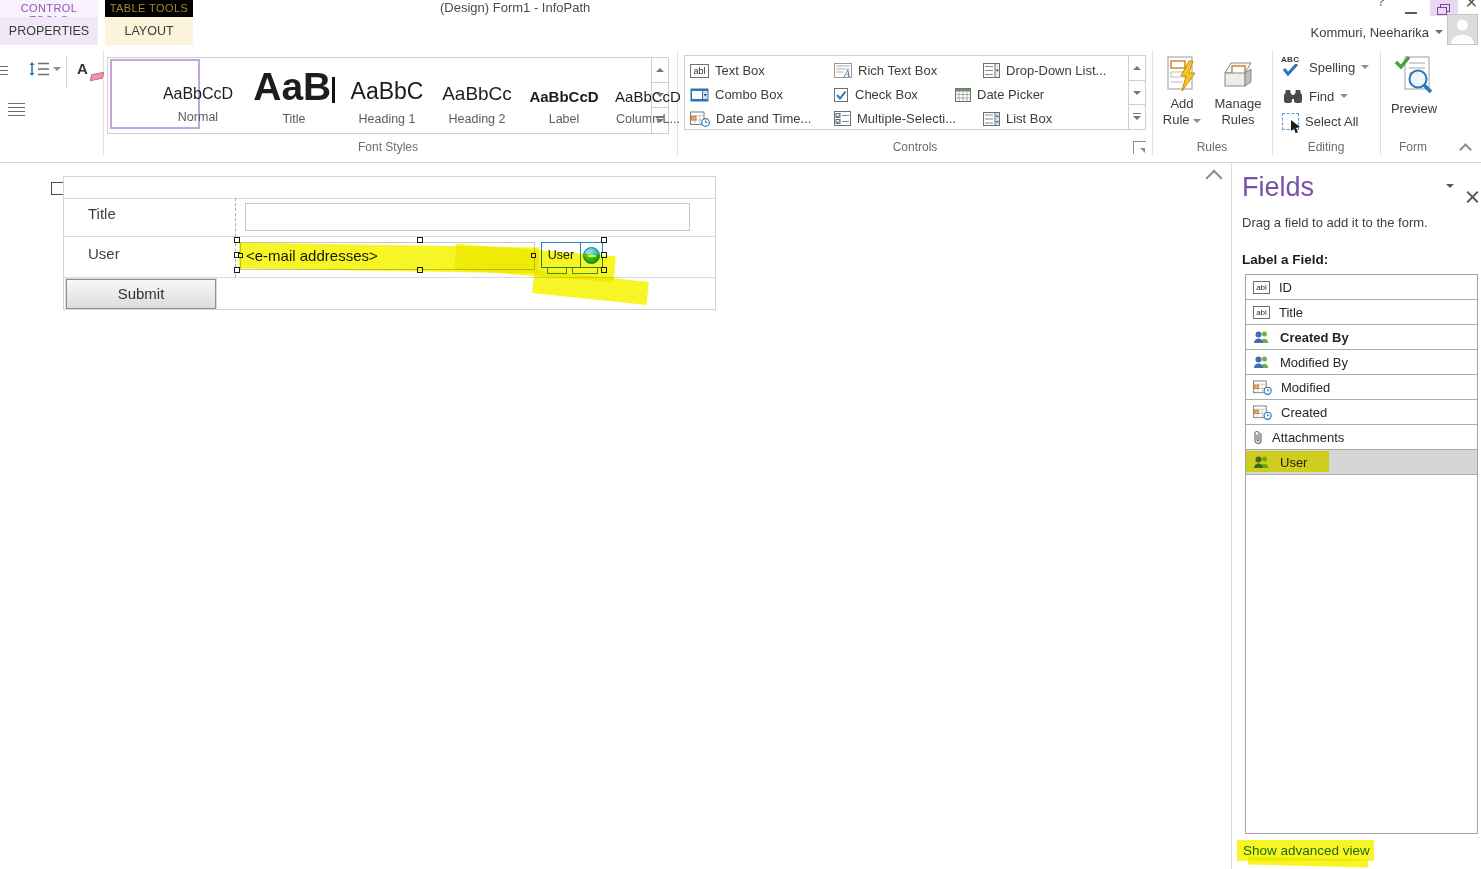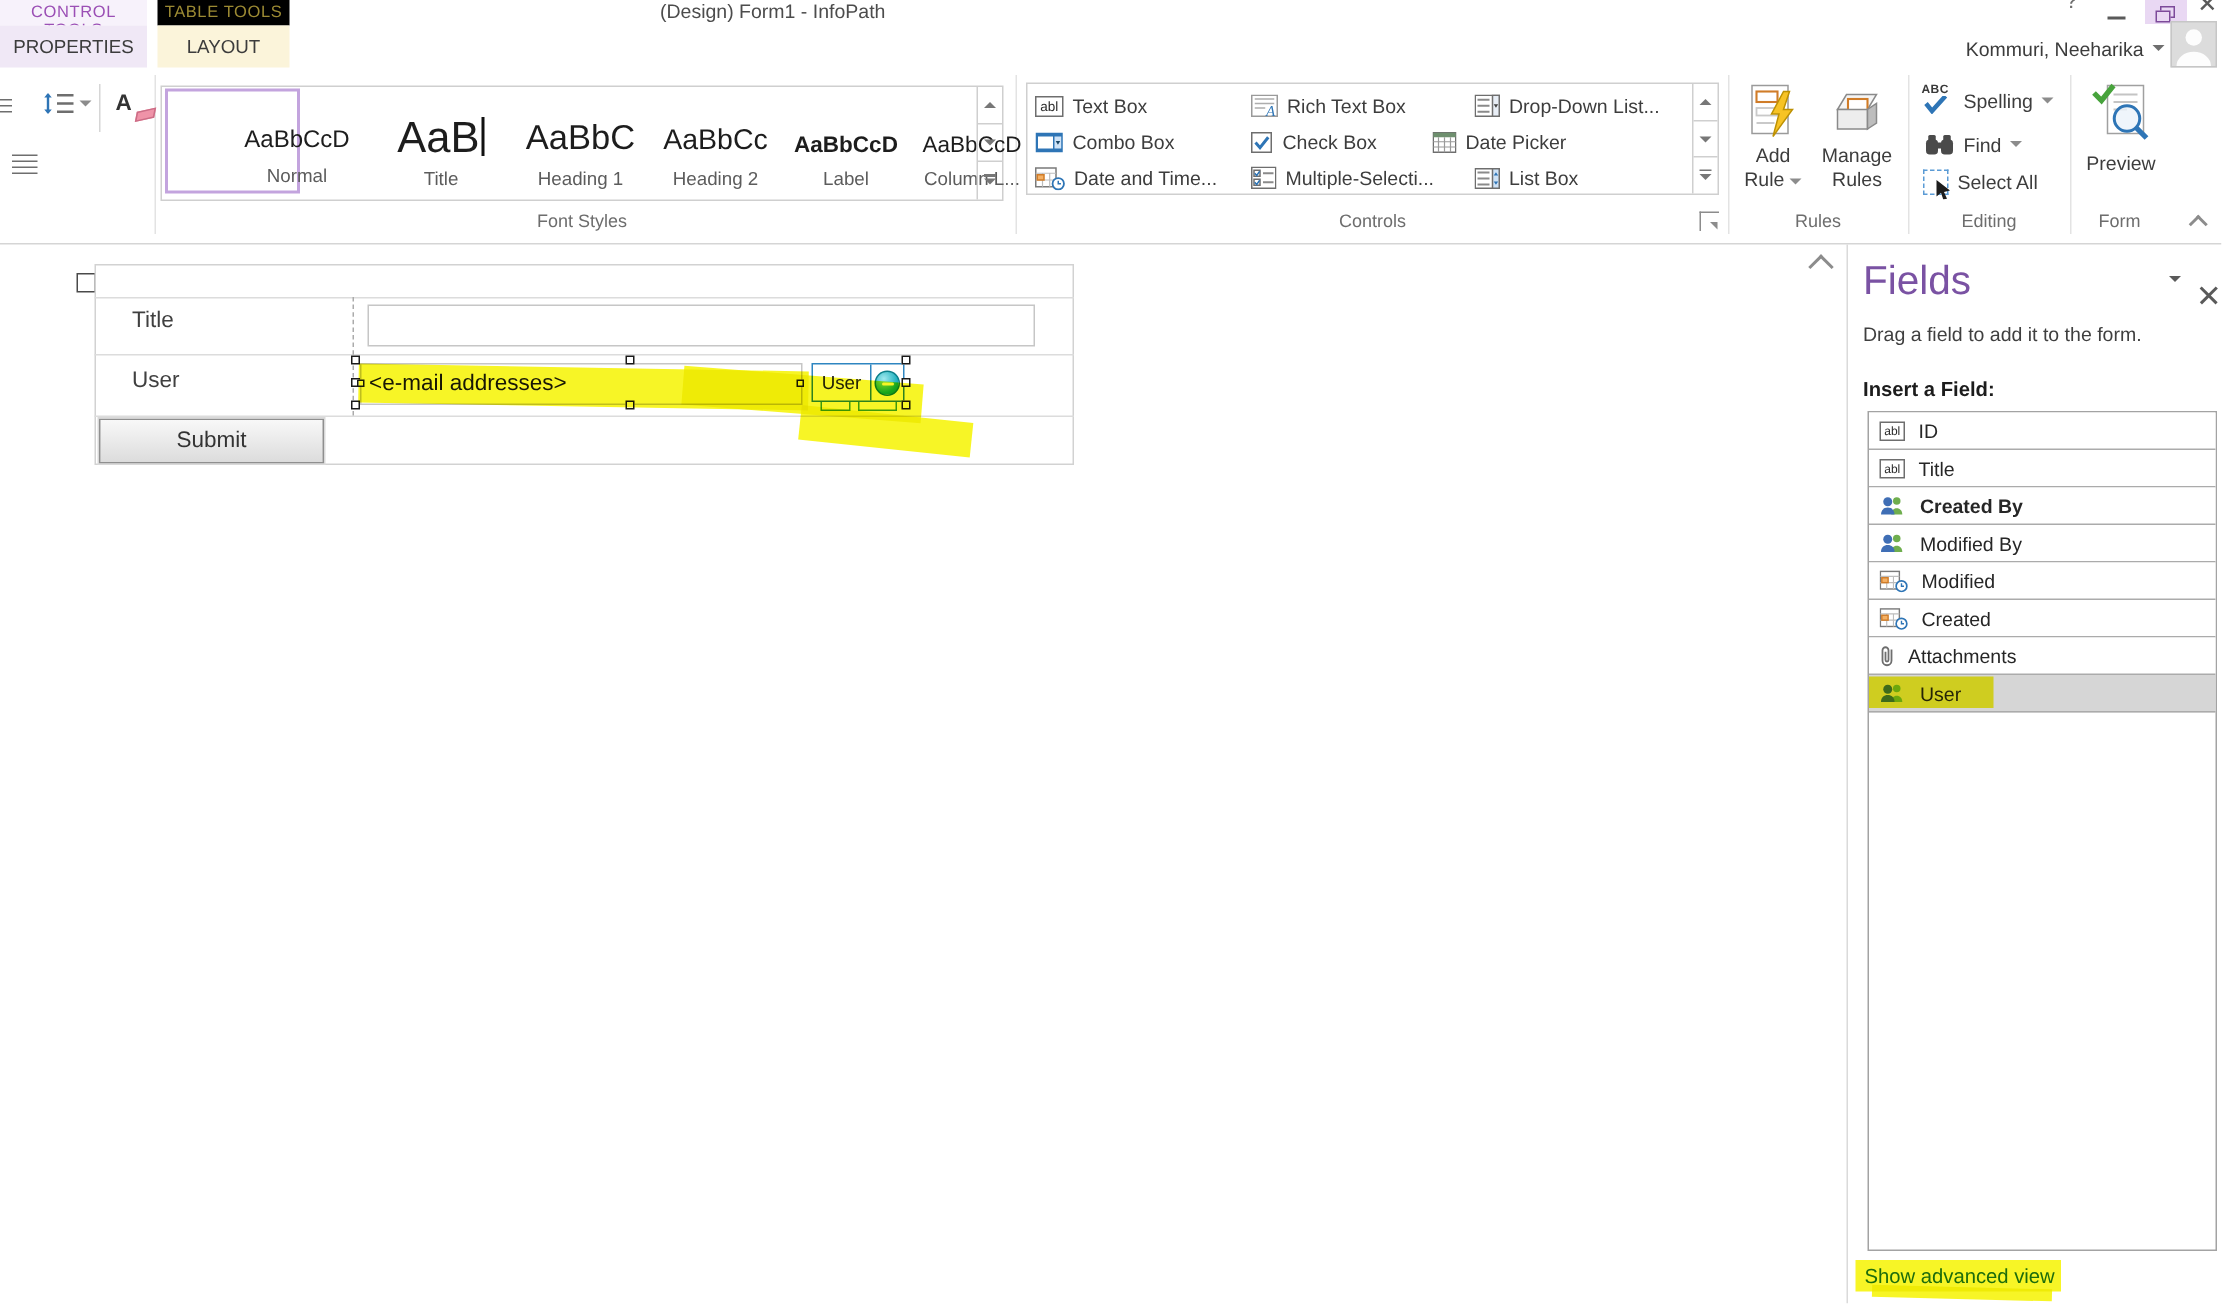--- a/index.html
+++ b/index.html
@@ -32,21 +32,21 @@
   .gallery { border:1px solid #cfcfcf; background:#fff; }
   .gal-scroll { border-left:1px solid #cfcfcf; }
   .gal-scroll-cell { border-bottom:1px solid #cfcfcf; display:flex; align-items:center; justify-content:center; cursor:pointer; }
   .tri-up   { width:0;height:0;border-left:4px solid transparent;border-right:4px solid transparent;border-bottom:4px solid #777; }
   .tri-down { width:0;height:0;border-left:4px solid transparent;border-right:4px solid transparent;border-top:4px solid #777; }
   .more-bar { width:8px;height:1.5px;background:#777;margin-bottom:1.5px; }
   .style-tile { top:59px; height:70px; text-align:center; cursor:pointer; }
   .style-tile.selected { border:2px solid #c3a4de; background:#fff; }
   .style-name { position:absolute; bottom:3px; width:100%; font-size:12.5px; color:#5c5c5c; }
   .style-prev { position:absolute; bottom:24px; width:100%; color:#1d1d1d; white-space:nowrap; }
-  .pv-normal { font-size:16px; } .pv-title { font-size:29px; font-weight:normal; bottom:20px !important;margin-top:16px; }
+  .pv-normal { font-size:16px; } .pv-title { font-size:39px; font-weight:bold; bottom:20px !important;margin-top:16px; }
   .pv-h1 { font-size:23px; } .pv-h2 { font-size:19px; }
   .pv-label { font-size:15px; font-weight:bold; } .pv-col { font-size:15px; }
   .caret-bar { display:inline-block; width:2.5px; height:26px; background:#111; margin-left:1px; vertical-align:-3px; }
   .ctrl-item { height:23px; display:flex; align-items:center; gap:6px; font-size:13px; color:#3d3d3d; cursor:pointer; white-space:nowrap; }
   .big-cmd { text-align:center; font-size:13px; color:#3d3d3d; cursor:pointer; }
   .big-cmd .lbl { line-height:16px; }
   .ed-item { display:flex; align-items:center; gap:6px; font-size:13px; color:#3d3d3d; cursor:pointer; height:22px; }
   .chev-up { width:9px; height:9px; border-top:2px solid #8c8c8c; border-right:2px solid #8c8c8c; transform:rotate(-45deg); }
   .launcher { width:13px; height:13px; border-left:1px solid #8c8c8c; border-top:1px solid #8c8c8c; position:relative; cursor:pointer; }
   .launcher i { position:absolute; right:1px; bottom:1px; width:0; height:0; border-top:5px solid #8c8c8c; border-left:5px solid transparent; transform:rotate(0deg); }
@@ -402,21 +402,21 @@
 <div class="abs submit-btn">Submit</div>
 
 <div class="abs fields-title" style="left:1242px;top:172px;">Fields</div>
 <span class="abs caret-down" style="left:1446px;top:184px;border-top-color:#5a5a5a;"></span>
 <div class="abs pane-x" style="left:1466px;top:177px;">
     <i></i>
     <i></i>
   </div>
 
 <div class="abs fields-hint" style="left:1242px;top:215px;">Drag a field to add it to the form.</div>
-<div class="abs insert-heading" style="left:1242px;top:252px;">Insert a Field:</div>
+<div class="abs insert-heading" style="left:1242px;top:252px;">Label a Field:</div>
 
 <div class="abs fld-list">
   <div class="fld-row" style="top:0;">
     <span class="abl-box" style="width:17px;height:13px;font-size:8px;line-height:11px;">abl</span>
     <span>ID</span>
   </div>
   <div class="fld-row" style="top:25px;">
     <span class="abl-box" style="width:17px;height:13px;font-size:8px;line-height:11px;">abl</span>
     <span>Title</span>
   </div>

